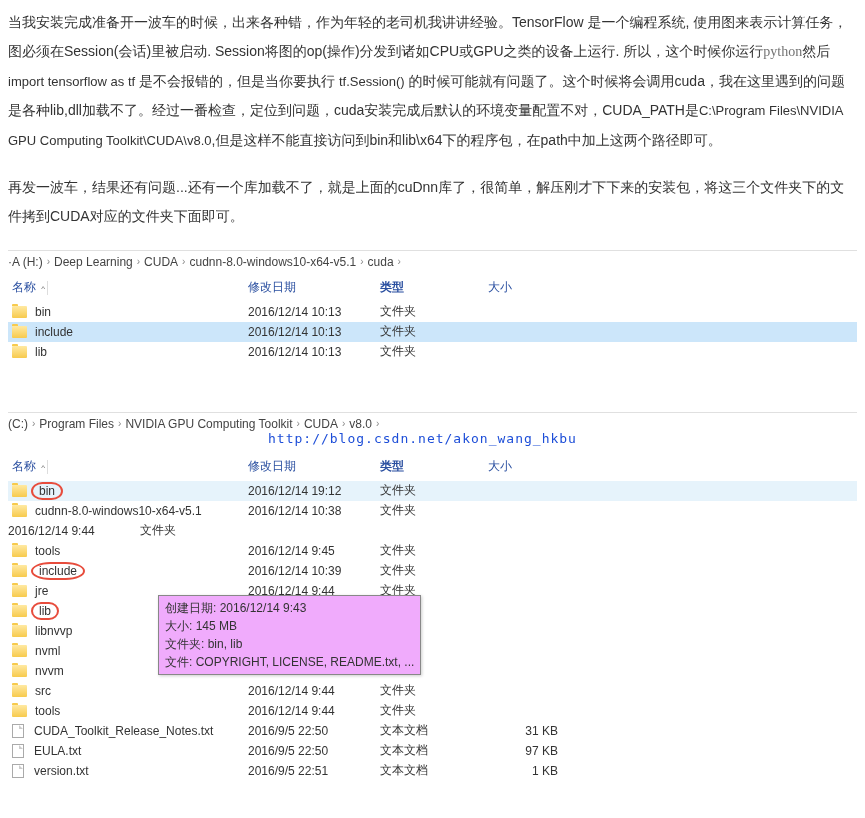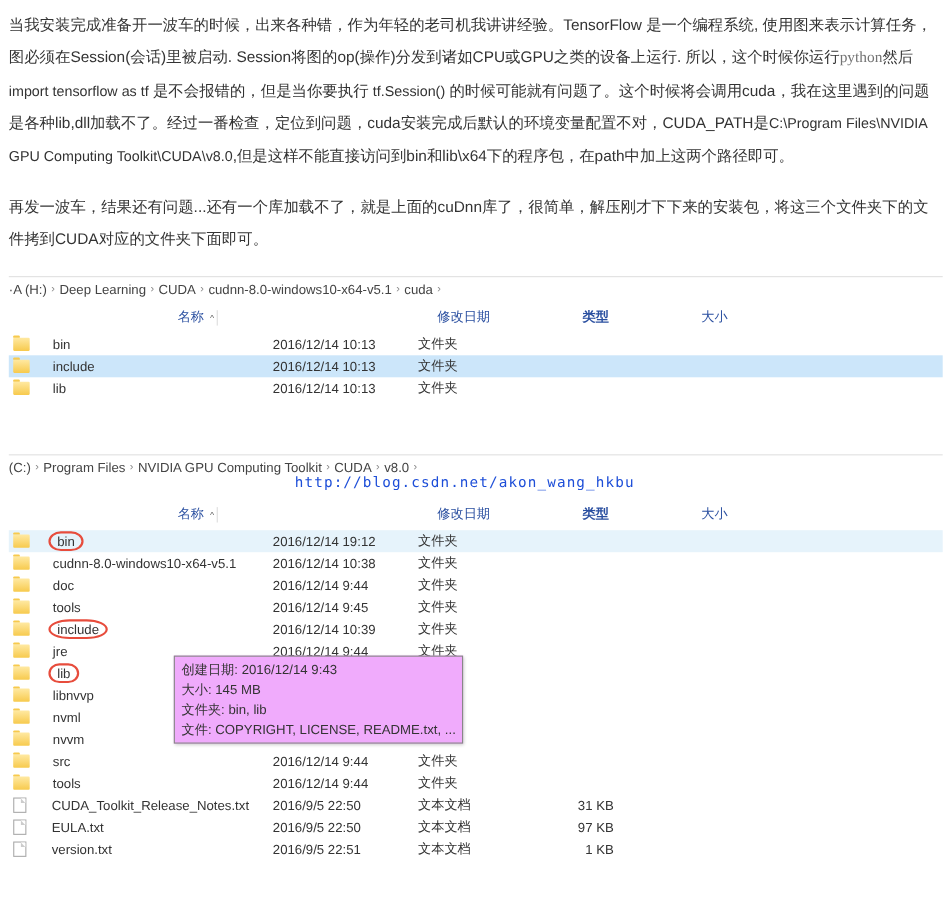--- a/index.html
+++ b/index.html
@@ -4,30 +4,30 @@
   <style>
     * { margin: 0; padding: 0; box-sizing: border-box; font-family: "Microsoft YaHei", Arial, sans-serif; }
     body { background: #fff; width: 865px; padding: 8px; font-size: 14px; color: #333; }
     .para { line-height: 2.1; color: #333; margin-bottom: 18px; }
     .linkish { color: #737373; font-family: Liberation Serif, serif; }
     .code-text { font-family: Liberation Sans, sans-serif; font-size: 13px; }
     .explorer { border-top: 1px solid #e0e0e0; margin-bottom: 30px; }
     .breadcrumb { padding: 4px 0; font-size: 12px; color: #444; display: flex; align-items: center; gap: 4px; }
     .bc-sep { color: #888; font-size: 10px; }
     .bc-chev { color: #666; font-size: 8px; margin: 0 2px; }
-    .cols { display: flex; padding: 6px 0; font-size: 12px; color: #2a4fa0; justify-content: center; }
+    .cols { display: flex; padding: 6px 0; font-size: 12px; color: #2a4fa0; }
     .col-name { width: 240px; padding-left: 4px; }
     .col-date { width: 132px; }
     .col-type { width: 108px; font-weight: bold; }
     .col-size { width: 70px; }
     .col-sep { display:inline-block; border-right:1px solid #ddd; height:14px; vertical-align:middle; margin-right:6px; }
     .row { display: flex; align-items: center; font-size: 12px; color: #333; height: 20px; position: relative; }
     .row.sel { background: #cce6fa; }
     .row.hover-sel { background: #e6f3fb; }
-    .cell-name { width: 240px; display: flex; align-items: center; gap: 21px; padding-left: 4px; }
+    .cell-name { width: 240px; display: flex; align-items: center; gap: 8px; padding-left: 4px; }
     .cell-date { width: 132px; }
     .cell-type { width: 108px; }
     .cell-size { width: 70px; text-align: right; }
     .folder-icon { width: 15px; height: 12px; background: linear-gradient(#ffe9a2, #f7ca4d); border-radius: 1px; position: relative; }
     .folder-icon::before { content: ""; position: absolute; top: -2px; left: 0; width: 6px; height: 2px; background: #f7ca4d; border-radius: 1px 1px 0 0; }
     .file-icon { width: 12px; height: 14px; background: #fff; border: 1px solid #aaa; position: relative; margin-right: 2px; }
     .file-icon::after { content:""; position:absolute; right:0; top:0; border-style:solid; border-width:0 4px 4px 0; border-color:transparent #fff transparent transparent; background:#ccc; width:0; height:0; }
     .circled { display:inline-block; border:2px solid #e74c3c; border-radius: 50% / 70%; padding: 0 6px; margin-left:-4px; }
     .tooltip { position: absolute; left: 150px; top: -6px; background: #f0abfc; border: 1px solid #888; padding: 3px 6px; font-size: 12px; color: #333; line-height: 1.5; z-index: 10; white-space: nowrap; box-shadow: 1px 1px 3px rgba(0,0,0,0.2); }
     .watermark { color: #1d4ed8; font-size: 13px; letter-spacing: 1px; margin-left: 260px; margin-top:-4px; margin-bottom:6px; font-family: Consolas, monospace; }
@@ -124,24 +124,20 @@
       <div class="row">
         <div class="cell-name">
           <span class="folder-icon"></span>
           <span>cudnn-8.0-windows10-x64-v5.1</span>
         </div>
         <div class="cell-date">2016/12/14 10:38</div>
         <div class="cell-type">文件夹</div>
         <div class="cell-size"></div>
       </div>
       <div class="row">
-        <div class="cell-name">
-          <span class="folder-icon"></span>
-          <span>doc</span>
-        </div>
         <div class="cell-date">2016/12/14 9:44</div>
         <div class="cell-type">文件夹</div>
         <div class="cell-size"></div>
       </div>
       <div class="row">
         <div class="cell-name">
           <span class="folder-icon"></span>
           <span>tools</span>
         </div>
         <div class="cell-date">2016/12/14 9:45</div>

